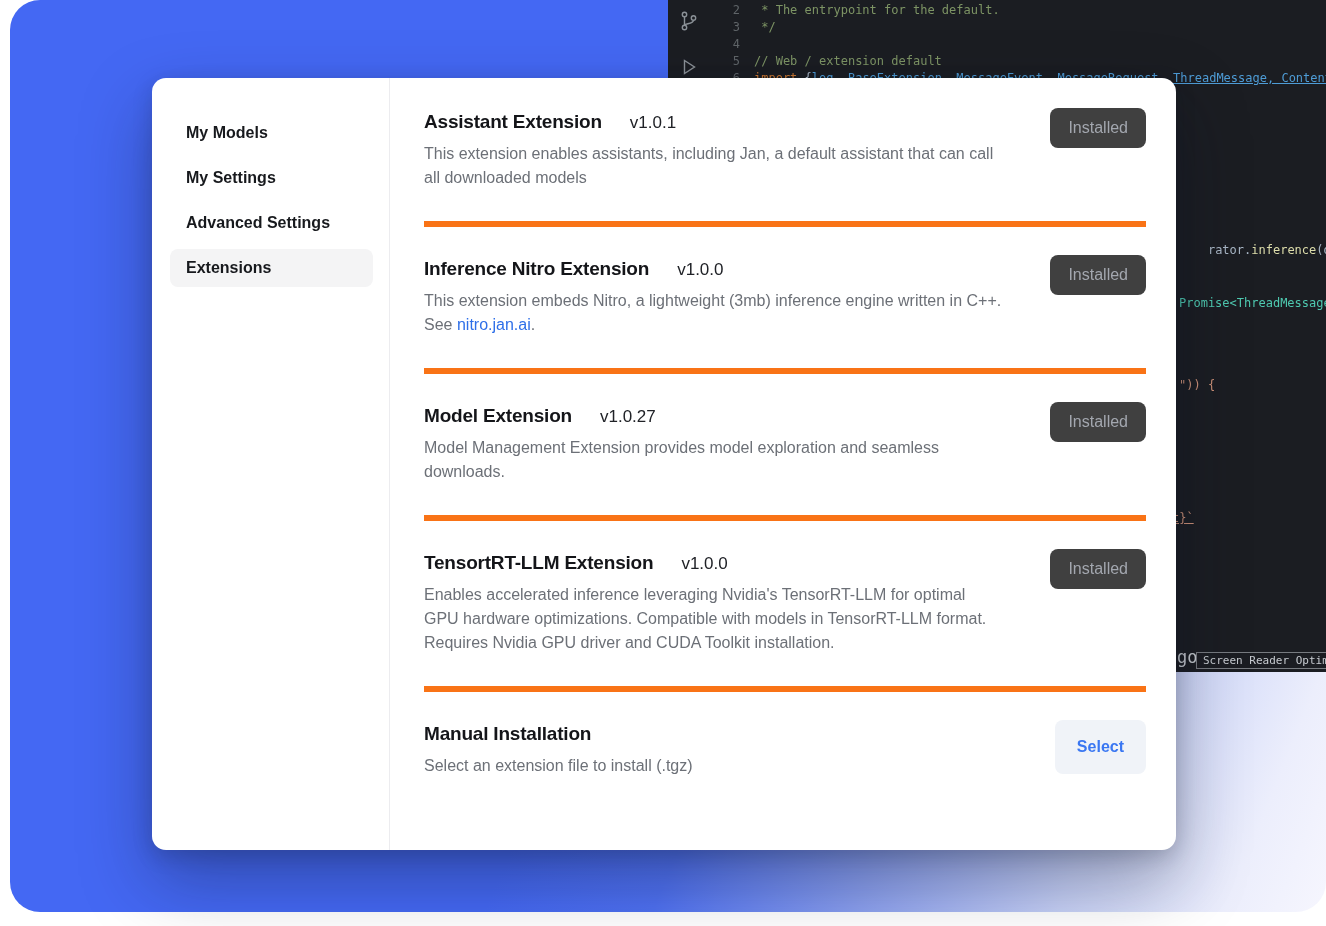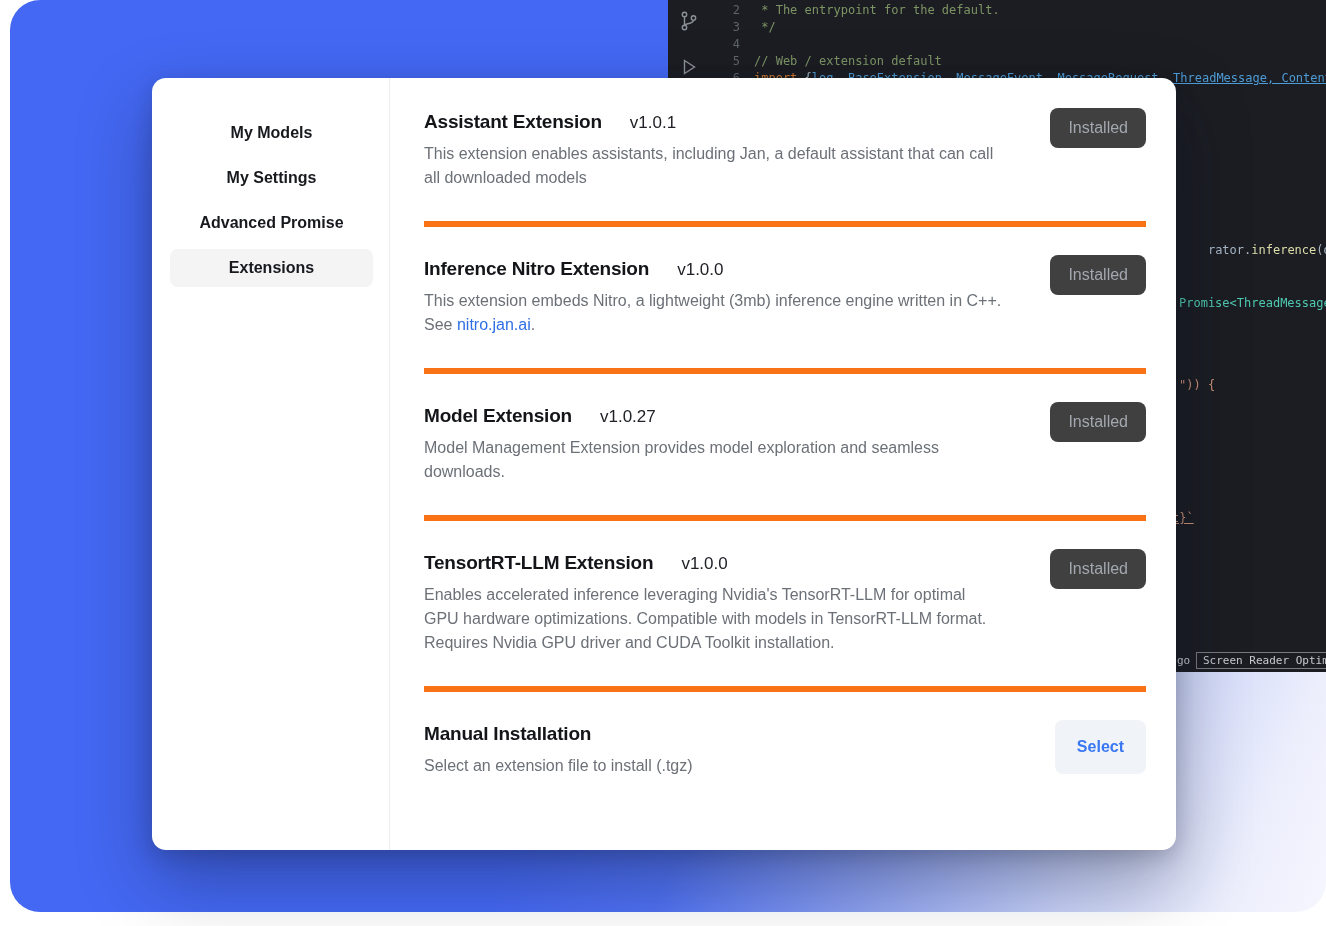--- a/index.html
+++ b/index.html
@@ -36,34 +36,34 @@
   .tok-ident   { color:#4e9cd6; text-decoration:underline; }
   .tok-punct   { color:#a9b7c6; }
   .frag { position:absolute; white-space:pre; }
   .frag-pre  { color:#a9b7c6;margin-top:20px; }
   .frag-fn   { color:#dcdcaa; }
   .frag-rest { color:#a9b7c6; }
   .frag-2 { left:511px; top:296px; color:#4ec9b0; }
   .frag-1 { left:511px; top:229px; }
   .frag-3 { left:511px; top:378px; color:#ce9178; }
   .frag-4 { left:504px; top:511px; color:#ce9178; text-decoration:underline; }
-  .status-lang  { position:absolute; left:509px; bottom:5px; font-size:11px; color:#c7cbd0; }
+  .status-lang  { position:absolute; left:509px; bottom:5px; font-size:17px; color:#c7cbd0; }
   .status-badge { position:absolute; left:528px; bottom:3px; font-size:11px; color:#c7cbd0;
                   border:1px solid #777b80; padding:1px 6px; white-space:nowrap; }
 
   
   .modal {
     position:absolute; left:152px; top:78px; width:1024px; height:772px;
     background:#ffffff; border-radius:14px; z-index:3; display:flex; overflow:hidden;
     box-shadow:0 30px 70px rgba(15,20,40,.35), 0 6px 20px rgba(15,20,40,.18);
   }
   .sidebar { width:238px; flex:none; border-right:1px solid #ececef; padding:36px 16px 0 18px; }
   .side-item {
     padding:10px 16px; margin-bottom:7px; border-radius:8px;
-    font-size:16px; font-weight:700; color:#17191d; cursor:pointer;text-align:center;
+    font-size:16px; font-weight:700; color:#17191d; cursor:pointer;
   }
   .side-item.active { background:#f4f4f5; }
 
   .content { flex:1; padding:0 30px 0 34px; }
   .ext-row { display:flex; align-items:flex-start; padding:31px 0; }
   .ext-row.first { padding-top:33px; }
   .ext-row + .ext-row { border-top:6px solid #f97316; }
   .ext-info { flex:1; padding-right:26px; }
   .ext-title-line { display:flex; align-items:baseline; gap:28px; }
   .ext-title { font-size:19px; font-weight:700; color:#141519; letter-spacing:-0.2px; }
@@ -135,21 +135,21 @@
 
 <div class="modal">
   <div class="sidebar">
     <div class="side-item">
       <span>My Models</span>
     </div>
     <div class="side-item">
       <span>My Settings</span>
     </div>
     <div class="side-item">
-      <span>Advanced Promise</span>
+      <span>Advanced Settings</span>
     </div>
     <div class="side-item active">
       <span>Extensions</span>
     </div>
   </div>
 
   <div class="content">
 
     <div class="ext-row first">
       <div class="ext-info">

